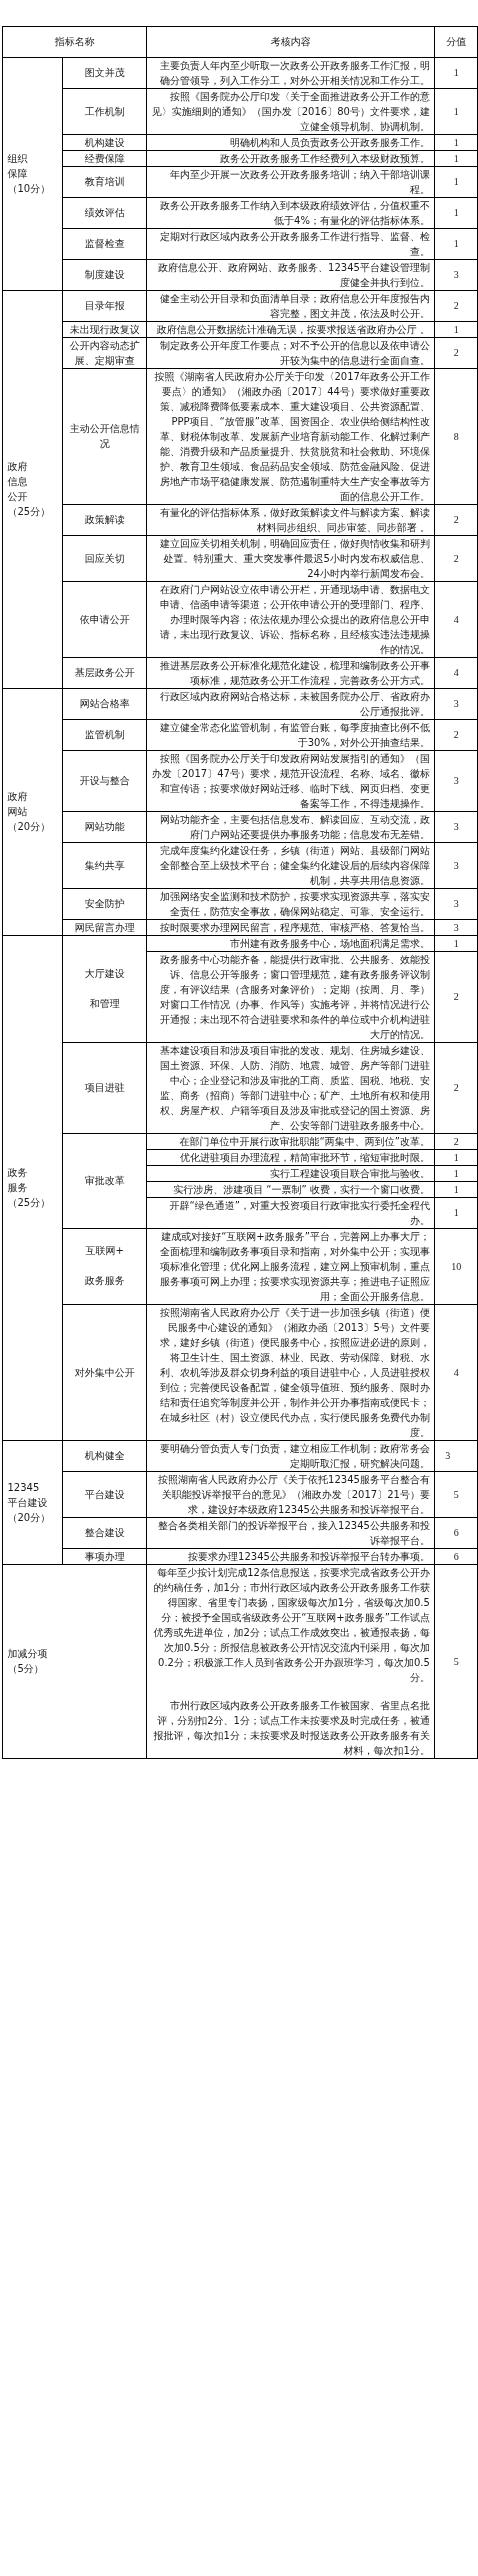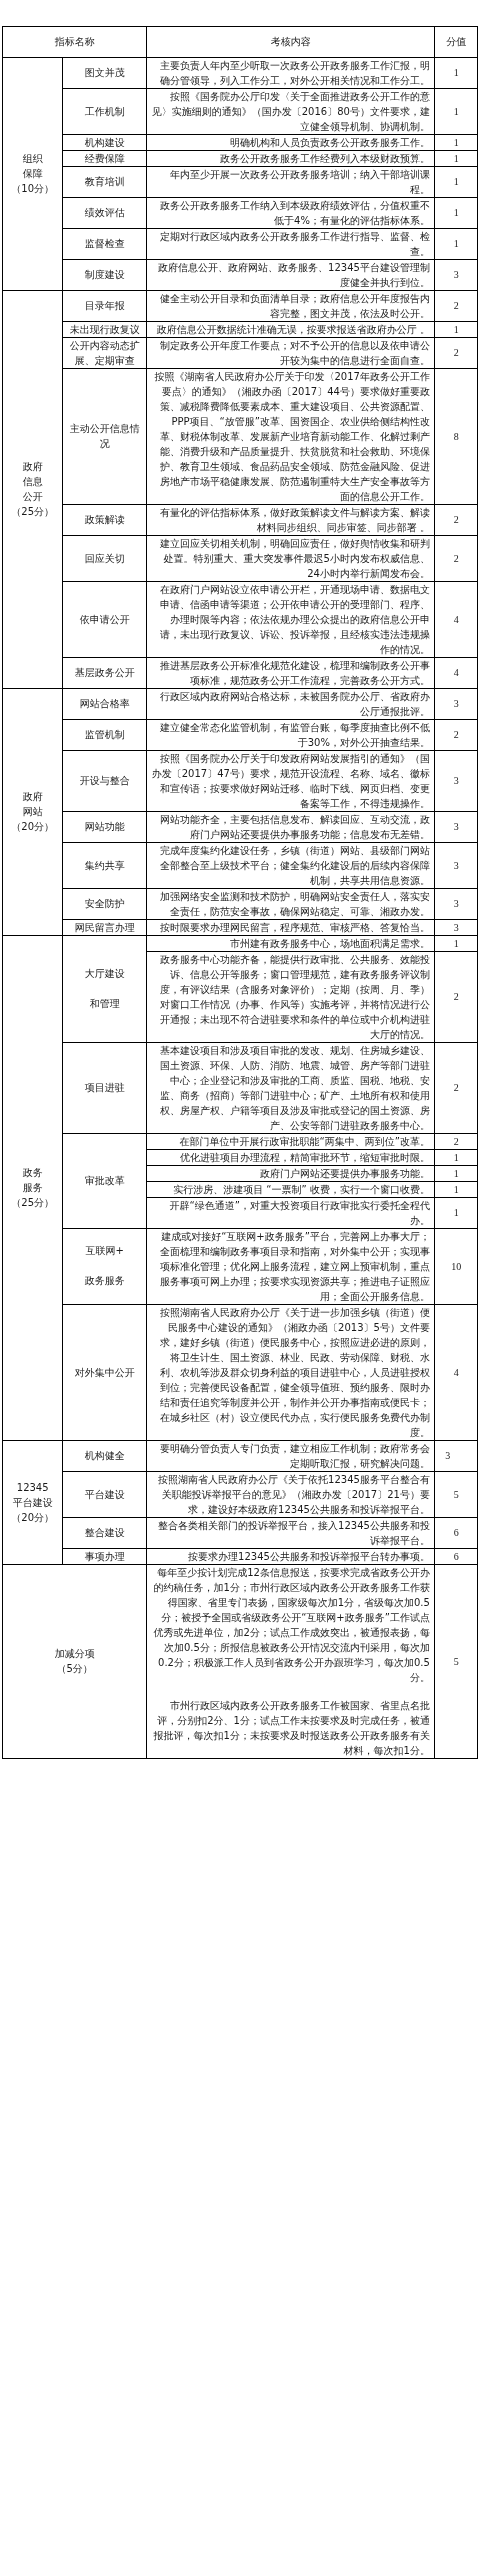--- a/index.html
+++ b/index.html
@@ -9,21 +9,21 @@
     border-collapse: collapse; table-layout: fixed;
     width: 475px;
     margin-top: 24px;
   }
   table.grid td, table.grid th {
     border: 0.7px solid #000; padding: 0 4.3px; font-weight: normal;
     font-size: 10px; line-height: 15px; vertical-align: middle;
   }
   col.c1 { width: 60px; } col.c2 { width: 84px; } col.c3 { width: 288px; } col.c4 { width: 43px; }
   th { height: 29.5px; text-align: center; font-size: 10.8px; }
-  td.cat { text-align: center; line-height: 30px; padding: 0 1.4px; }
+  td.cat { text-align: left; line-height: 30px; padding: 0 1.4px; }
   td.cat span { display: block; }
   td.name { text-align: center; padding: 0 2.9px; }
   td.content { text-align: right; padding: 4.3px 4.3px 1.4px 4.3px; vertical-align: bottom; }
   td.score { text-align: center; font-family: "Liberation Serif", serif; font-size: 10.8px; }
   td.score.left { text-align: left; padding-left: 10px; }
   .blankline { display: block; height: 13px; }
 </style>
 </head>
 <body>
 
@@ -118,21 +118,21 @@
         <td class="content">有量化的评估指标体系，做好政策解读文件与解读方案、解读材料同步组织、同步审签、同步部署 。</td>
         <td class="score">2</td>
       </tr>
       <tr>
         <td class="name" rowspan="1">回应关切</td>
         <td class="content">建立回应关切相关机制，明确回应责任，做好舆情收集和研判处置。特别重大、重大突发事件最迟5小时内发布权威信息、24小时内举行新闻发布会。</td>
         <td class="score">2</td>
       </tr>
       <tr>
         <td class="name" rowspan="1">依申请公开</td>
-        <td class="content">在政府门户网站设立依申请公开栏，开通现场申请、数据电文申请、信函申请等渠道；公开依申请公开的受理部门、程序、办理时限等内容；依法依规办理公众提出的政府信息公开申请，未出现行政复议、诉讼、投诉举报，且经核实违法违规操作的情况。</td>
+        <td class="content">在政府门户网站设立依申请公开栏，开通现场申请、数据电文申请、信函申请等渠道；公开依申请公开的受理部门、程序、办理时限等内容；依法依规办理公众提出的政府信息公开申请，未出现行政复议、诉讼、指标名称，且经核实违法违规操作的情况。</td>
         <td class="score">4</td>
       </tr>
       <tr>
         <td class="name" rowspan="1">基层政务公开</td>
         <td class="content">推进基层政务公开标准化规范化建设，梳理和编制政务公开事项标准，规范政务公开工作流程，完善政务公开方式。</td>
         <td class="score">4</td>
       </tr>
       <tr>
         <td class="cat" rowspan="7">
           <span>政府</span>
@@ -158,21 +158,21 @@
         <td class="content">网站功能齐全，主要包括信息发布、解读回应、互动交流，政府门户网站还要提供办事服务功能；信息发布无差错。</td>
         <td class="score">3</td>
       </tr>
       <tr>
         <td class="name" rowspan="1">集约共享</td>
         <td class="content">完成年度集约化建设任务，乡镇（街道）网站、县级部门网站全部整合至上级技术平台；健全集约化建设后的后续内容保障机制，共享共用信息资源。</td>
         <td class="score">3</td>
       </tr>
       <tr>
         <td class="name" rowspan="1">安全防护</td>
-        <td class="content">加强网络安全监测和技术防护，明确网站安全责任人，落实安全责任，防范安全事故，确保网站稳定、可靠、湘政办发。</td>
+        <td class="content">加强网络安全监测和技术防护，按要求实现资源共享，落实安全责任，防范安全事故，确保网站稳定、可靠、安全运行。</td>
         <td class="score">3</td>
       </tr>
       <tr>
         <td class="name" rowspan="1">网民留言办理</td>
         <td class="content">按时限要求办理网民留言，程序规范、审核严格、答复恰当。</td>
         <td class="score">3</td>
       </tr>
       <tr>
         <td class="cat" rowspan="10">
           <span>政务</span>
@@ -198,21 +198,21 @@
       <tr>
         <td class="name" rowspan="5">审批改革</td>
         <td class="content">在部门单位中开展行政审批职能“两集中、两到位”改革。</td>
         <td class="score">2</td>
       </tr>
       <tr>
         <td class="content">优化进驻项目办理流程，精简审批环节，缩短审批时限。</td>
         <td class="score">1</td>
       </tr>
       <tr>
-        <td class="content">政府门户网站还要提供办事服务功能。</td>
+        <td class="content">实行工程建设项目联合审批与验收。</td>
         <td class="score">1</td>
       </tr>
       <tr>
         <td class="content">实行涉房、涉建项目 “一票制” 收费，实行一个窗口收费。</td>
         <td class="score">1</td>
       </tr>
       <tr>
         <td class="content">开辟“绿色通道”，对重大投资项目行政审批实行委托全程代办。</td>
         <td class="score">1</td>
       </tr>

